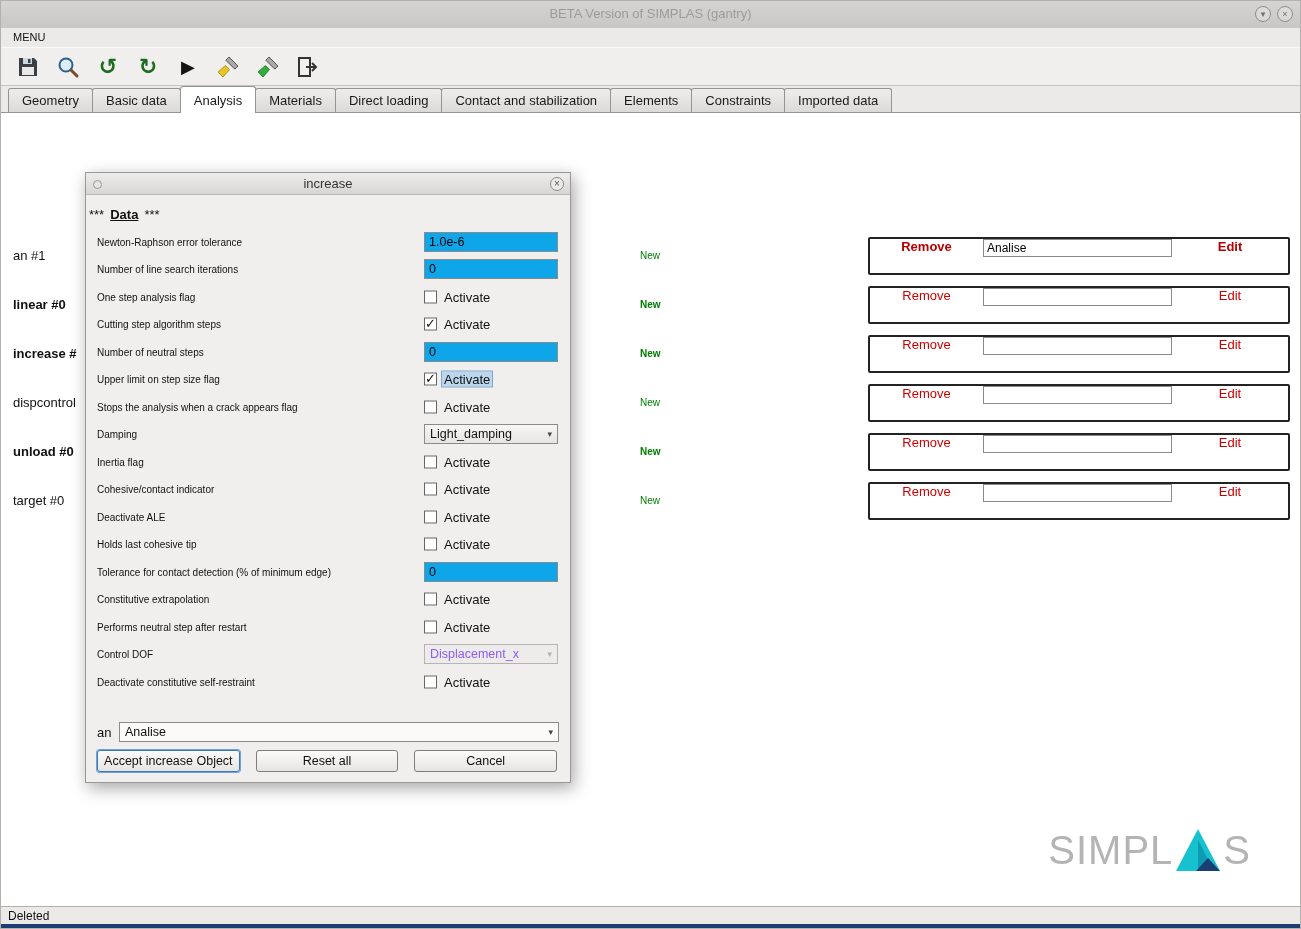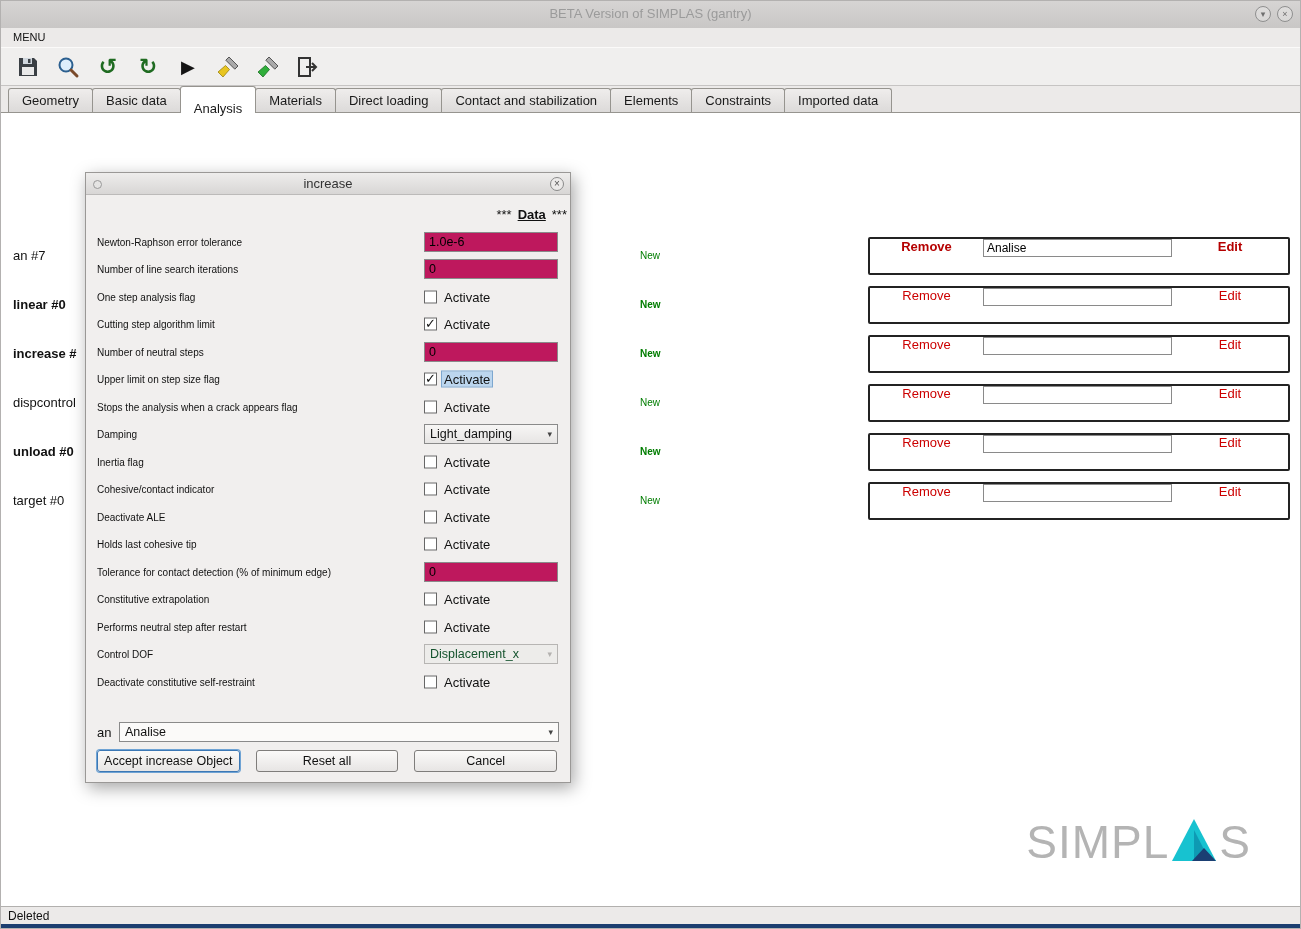--- a/index.html
+++ b/index.html
@@ -28,21 +28,21 @@
   .tool{width:28px;height:28px;display:flex;align-items:center;justify-content:center;cursor:pointer}
   .g-undo,.g-redo{font-size:22px;color:#1f6b21;font-weight:bold;line-height:1;font-family:"DejaVu Sans",sans-serif}
   .g-play{font-size:18px;color:#141414;line-height:1;font-family:"DejaVu Sans",sans-serif}
 
   
   .tabbar{position:absolute;top:86px;left:0;width:100%;height:27px;background:#eceae9;
           border-bottom:1px solid #96948f;display:flex;align-items:flex-end;padding-left:8px}
   .tab{font-size:13px;color:#1a1a1a;background:linear-gradient(#efedec,#dcdad9);
        border:1px solid #96948f;border-bottom:none;padding:4px 13px;margin-right:-1px;
        border-radius:3px 3px 0 0;height:24px;line-height:15px;white-space:nowrap;cursor:pointer}
-  .tab.active{background:#fff;height:27px;margin-bottom:-1px;z-index:3;padding-top:14px;position:relative}
+  .tab.active{background:#fff;height:27px;margin-bottom:-1px;z-index:3;padding-top:6px;position:relative}
 
   
   .content{position:absolute;top:113px;left:0;width:100%;height:793px;background:#fff}
   .objlabel{position:absolute;left:13px;font-size:13px;height:18px;line-height:18px;white-space:nowrap}
   [data-bold="true"]{font-weight:bold}
   .newlink{position:absolute;left:640px;font-size:10px;color:#007d00;height:18px;line-height:18px;cursor:pointer}
   .objbox{position:absolute;left:868px;width:422px;height:38px;border:2px solid #232323;
           border-radius:2px;background:#fff;display:flex;}
   .rrm{width:113px;text-align:center;color:#cc0000;font-size:13px;cursor:pointer}
   .rin{width:189px;height:18px;border:1px solid #8a8a8a;background:#fff;font-size:12px;
@@ -55,56 +55,56 @@
           border:1px solid #9a9896;box-shadow:3px 5px 16px rgba(0,0,0,.35);z-index:20}
   .dtitle{position:absolute;top:0;left:0;right:0;height:22px;
           background:linear-gradient(#eeedec,#d8d6d5);border-bottom:1px solid #bcbab9;cursor:default}
   .dttext{position:absolute;left:0;right:0;text-align:center;line-height:22px;font-size:13px;color:#333}
   .dticon{position:absolute;left:7px;top:7px;width:9px;height:9px;border-radius:50%;
           border:1px solid #999;background:#e5e4e3}
   .dclose{position:absolute;right:6px;top:4px;width:14px;height:14px;border-radius:50%;
           border:1px solid #8a8a8a;font-size:10px;line-height:12px;text-align:center;color:#555;
           background:#eceae9;cursor:pointer;z-index:2}
   .dbody{position:absolute;top:22px;left:0;right:0;bottom:0}
-  .dhdr{position:absolute;top:12px;left:0;right:0;text-align:right;font-size:13px;color:#111}
+  .dhdr{position:absolute;top:12px;left:0;right:0;text-align:left;font-size:13px;color:#111}
   .dhdr span{margin:0 3px}
   .hw{font-weight:bold;text-decoration:underline}
   .dhdr.deps{top:505px}
   .dfields{position:absolute;top:33px;left:0;right:0}
   .fld{height:27.5px;position:relative}
   .flabel{position:absolute;left:11px;top:50%;transform:translateY(-50%);font-size:10px;white-space:nowrap}
   .fin{position:absolute;left:338px;top:50%;transform:translateY(-50%);width:134px;height:20px;
-       border:1px solid #8a8a8a;background:#be185d;font-size:12.5px;padding:0 4px;font-family:inherit}
+       border:1px solid #8a8a8a;background:#0ea5e9;font-size:12.5px;padding:0 4px;font-family:inherit}
   .cbwrap{position:absolute;left:338px;top:50%;transform:translateY(-50%);
           display:flex;align-items:center;gap:5px;cursor:pointer}
   .cb{width:13px;height:13px;border:1px solid #666;background:#fff;position:relative;flex:none}
   .cbwrap[data-checked="true"] .cb::after{content:"✓";position:absolute;left:0;top:-3px;
           font-size:13px;font-weight:bold;color:#111;font-family:"DejaVu Sans",sans-serif}
   .cbl{font-size:13px;padding:0 2px}
   .cbl[data-focused="true"]{background:#bcd6ee;outline:1px solid #7da7cf}
   .sel{position:absolute;left:338px;top:50%;transform:translateY(-50%);width:134px;height:20px;
        border:1px solid #8a8a8a;background:linear-gradient(#f7f6f5,#e7e5e4);
        display:flex;align-items:center;padding:0 5px;cursor:pointer}
   .selv{font-size:12.5px;flex:1;overflow:hidden;white-space:nowrap}
   .arr{font-size:9px;color:#444;margin-left:4px;font-family:"DejaVu Sans",sans-serif}
   .sel[data-disabled="true"]{background:#edecea;border-color:#b7b5b3}
-  .sel[data-disabled="true"] .selv{color:#14532d}
+  .sel[data-disabled="true"] .selv{color:#8b5cf6}
   .sel[data-disabled="true"] .arr{color:#b4b2b0}
   .anrow{position:absolute;top:526px;left:0;right:0;height:22px}
   .anlabel{position:absolute;left:11px;top:50%;transform:translateY(-50%);font-size:13px}
   .sel.wide{left:33px;width:440px;background:#fbfaf9}
   .btnrow{position:absolute;top:555px;left:11px;right:13px;display:flex;gap:16px}
   .dbtn{flex:1;height:22px;border:1px solid #7f7d7b;border-radius:3px;
         background:linear-gradient(#fbfaf9,#e7e5e4);font-size:12.5px;color:#111;
         font-family:inherit;cursor:pointer}
   .dbtn.accept{border-color:#3c78b5;box-shadow:0 0 0 1px #6fa3d4}
 
   
-  .logo{position:absolute;right:50px;bottom:44px;display:flex;align-items:flex-end;
-        color:#b4b4b4;font-size:46px;letter-spacing:1px;line-height:.82}
+  .logo{position:absolute;right:50px;bottom:34px;display:flex;align-items:center;
+        color:#b4b4b4;font-size:40px;letter-spacing:1px;line-height:.82}
   .logo svg{margin:0 2px}
 
   
   .statusbar{position:absolute;left:0;bottom:5px;width:100%;height:18px;background:#eceae9;
              border-top:1px solid #b2b0ae}
   .statustext{position:absolute;left:8px;top:2px;font-size:12px;color:#111}
   .navybar{position:absolute;left:0;bottom:0;width:100%;height:5px;background:#1c3e70}
 </style>
 </head>
 <body>
@@ -173,21 +173,21 @@
   <div class="tab">Materials</div>
   <div class="tab">Direct loading</div>
   <div class="tab">Contact and stabilization</div>
   <div class="tab">Elements</div>
   <div class="tab">Constraints</div>
   <div class="tab">Imported data</div>
 </div>
 
 <div class="content">
 
-  <div class="objlabel" style="top:134px" data-bold="false">an #7</div>
+  <div class="objlabel" style="top:134px" data-bold="false">an #1</div>
   <div class="objlabel" style="top:183px" data-bold="true">linear #0</div>
   <div class="objlabel" style="top:232px" data-bold="true">increase #</div>
   <div class="objlabel" style="top:281px" data-bold="false">dispcontrol</div>
   <div class="objlabel" style="top:330px" data-bold="true">unload #0</div>
   <div class="objlabel" style="top:379px" data-bold="false">target #0</div>
 
   <div class="newlink" style="top:134px" data-bold="false">New</div>
   <div class="newlink" style="top:183px" data-bold="true">New</div>
   <div class="newlink" style="top:232px" data-bold="true">New</div>
   <div class="newlink" style="top:281px" data-bold="false">New</div>
@@ -255,21 +255,21 @@
         <input class="fin" value="0" style="">
       </div>
       <div class="fld">
         <span class="flabel">One step analysis flag</span>
         <span class="cbwrap" data-checked="false">
           <span class="cb"></span>
           <span class="cbl">Activate</span>
         </span>
       </div>
       <div class="fld">
-        <span class="flabel">Cutting step algorithm limit</span>
+        <span class="flabel">Cutting step algorithm steps</span>
         <span class="cbwrap" data-checked="true">
           <span class="cb"></span>
           <span class="cbl">Activate</span>
         </span>
       </div>
       <div class="fld">
         <span class="flabel">Number of neutral steps</span>
         <input class="fin" value="0" style="">
       </div>
       <div class="fld">

